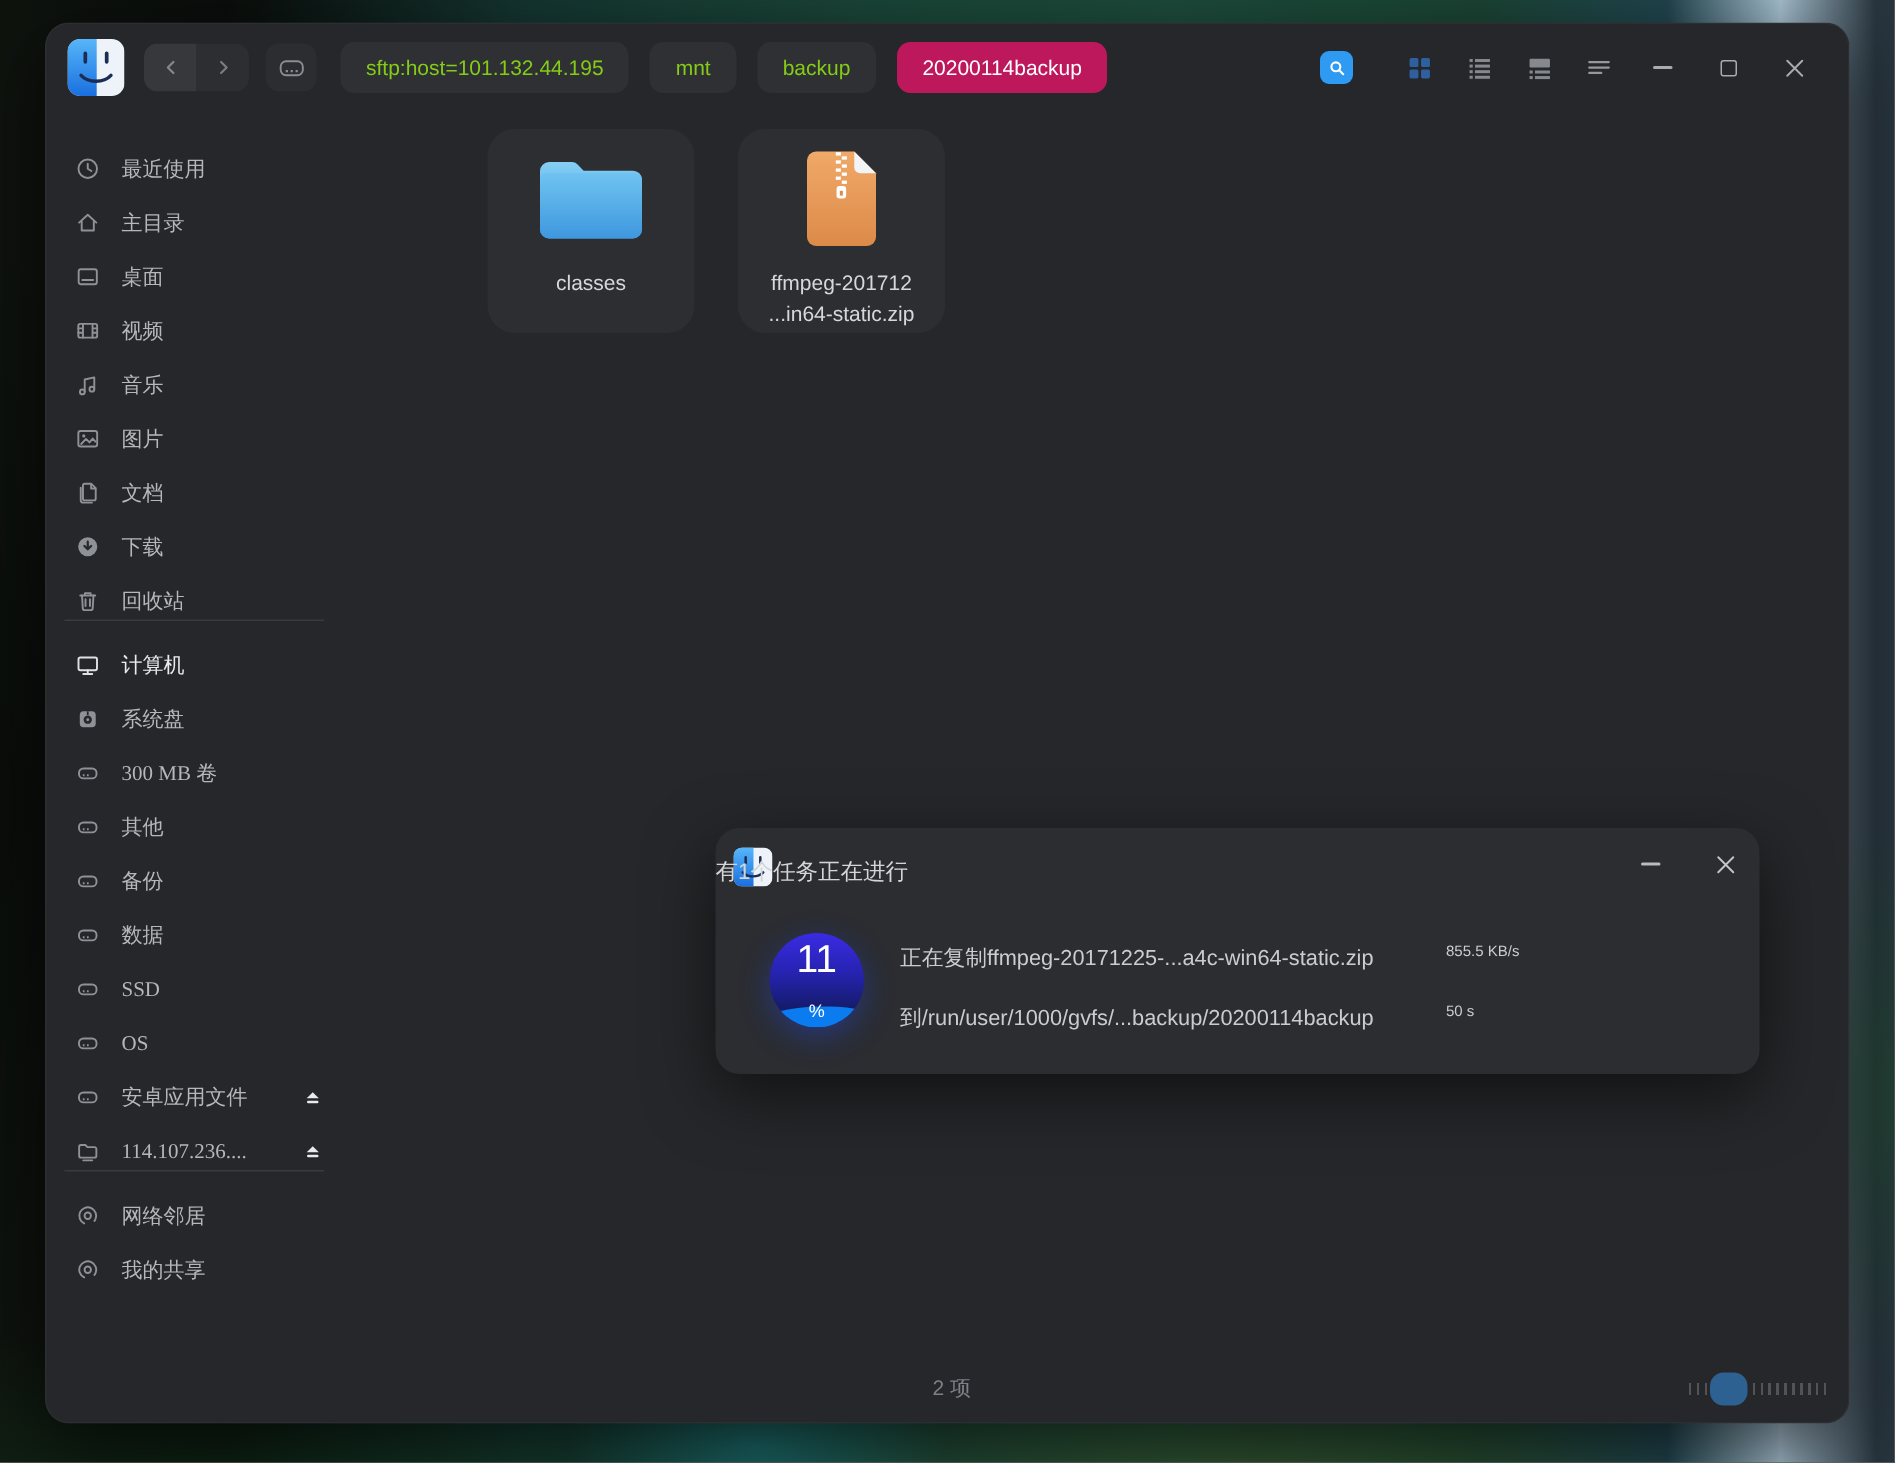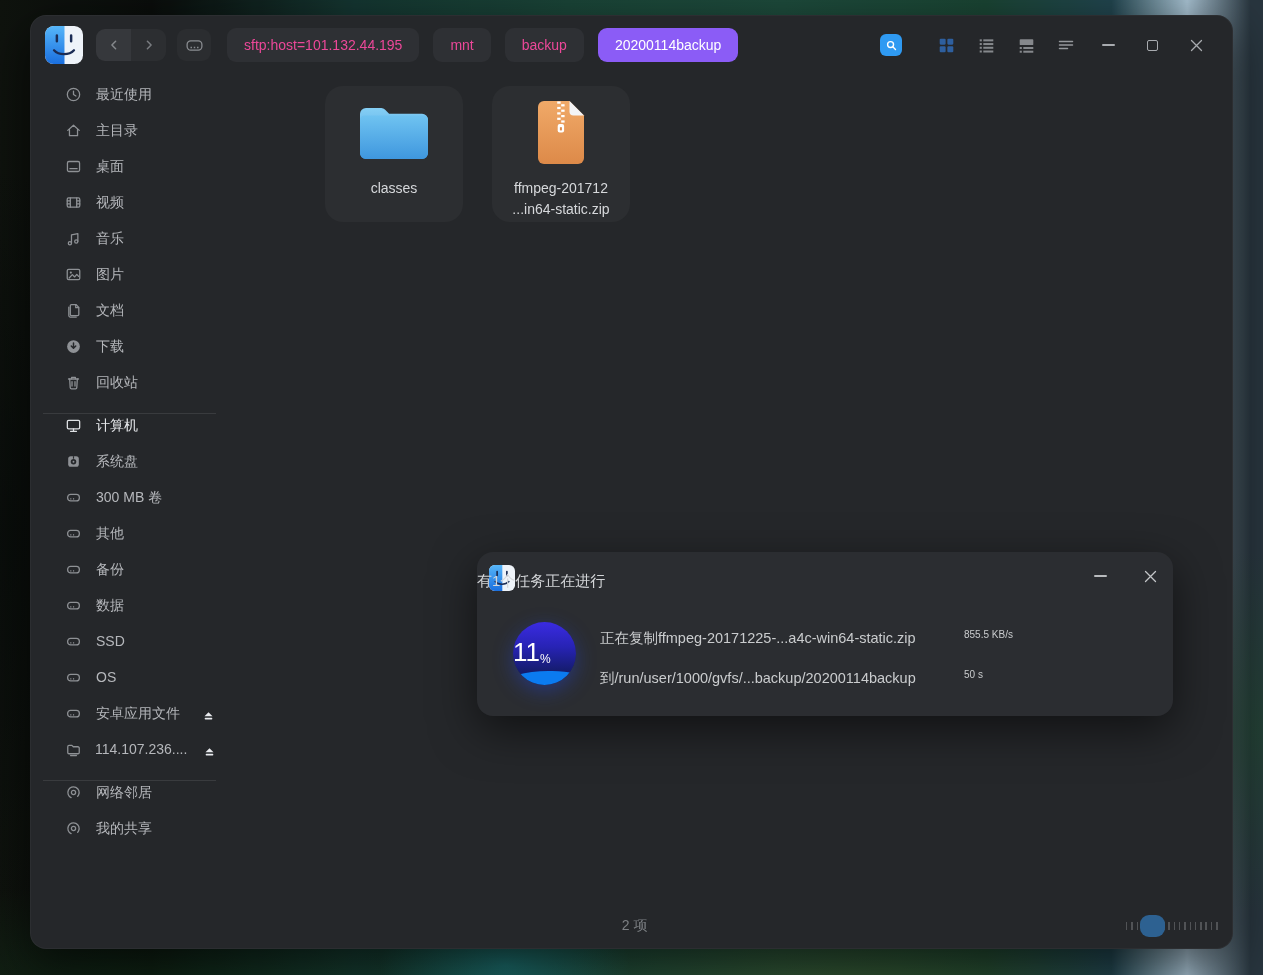--- a/index.html
+++ b/index.html
@@ -39,36 +39,36 @@
   .app-icon { width:38px; height:38px; flex:0 0 auto; }
   .nav-pill { display:flex; margin-left:13px; width:70px; height:32px; border-radius:9px; overflow:hidden; }
   .nav-btn { width:35px; height:32px; display:flex; align-items:center; justify-content:center; cursor:pointer; }
   .nav-btn.back { background:#36383c; }
   .nav-btn.fwd  { background:#2c2e31; }
   .icon-btn { display:flex; align-items:center; justify-content:center; cursor:pointer; }
   .disk-btn { width:34px; height:32px; margin-left:11px; background:#2b2d30; border-radius:9px; }
   .crumbs { display:flex; gap:14px; margin-left:16px; }
   .chip {
     height:34px; border-radius:9px; padding:0 17px; display:flex; align-items:center;
-    background:#2e3034; color:#ec4899; font-size:14px; cursor:pointer; white-space:nowrap;
-  }
-  .chip.active { background:#8b5cf6; color:#ffffff; }
+    background:#2e3034; color:#84cc16; font-size:14px; cursor:pointer; white-space:nowrap;
+  }
+  .chip.active { background:#be185d; color:#ffffff; }
   .tb-right { margin-left:auto; display:flex; align-items:center; }
   .search-btn { width:22px; height:22px; border-radius:6px; background:#2f9af2; margin-right:24px; }
   .view-btn { width:40px; height:36px; }
   .winctl { width:44px; height:36px; }
   .min-bar { width:13px; height:2px; background:#a8abaf; border-radius:1px; }
   .max-box { width:11px; height:11px; border:1.6px solid #a8abaf; border-radius:2px; }
 
   
   .wbody { position:absolute; top:58px; left:0; right:0; bottom:0; display:flex; }
   .sidebar { width:200px; padding-top:12px; flex:0 0 auto; }
   .side-item {
-    height:36px; display:flex; align-items:flex-start; padding-left:34px; gap:13px;
-    color:#b5b7bb; font-size:14px; cursor:pointer; white-space:nowrap;
+    height:36px; display:flex; align-items:flex-end; padding-left:19px; gap:13px;
+    color:#b5b7bb; font-size:14px; cursor:pointer; white-space:nowrap;font-family:Liberation Serif, serif;
   }
   .side-item .s-icon { width:18px; height:18px; color:#8e9195; display:flex; }
   .side-item.bright { color:#e9ebee; }
   .side-item.bright .s-icon { color:#dfe2e5; }
   .eject-btn { margin-left:auto; margin-right:13px; width:20px; height:20px; color:#e8eaed; display:flex; align-items:center; justify-content:center; cursor:pointer; }
   .side-divider { height:1px; background:#393b3e; margin:3px 15px 3px 12px; }
 
   .content { position:relative; flex:1; }
   .file-grid { position:absolute; left:94px; top:12px; display:flex; gap:29px; }
   .tile {
@@ -96,21 +96,21 @@
   .d-title { position:absolute; left:0; right:0; top:20px; color:#d3d5d8; font-size:15px; }
   .d-min { position:absolute; right:62px; top:14px; width:22px; height:20px; display:flex; align-items:center; justify-content:center; cursor:pointer; }
   .d-min-bar { width:13px; height:2px; background:#b9bbbe; border-radius:1px; }
   .d-close { position:absolute; right:12px; top:13px; width:22px; height:22px; display:flex; align-items:center; justify-content:center; cursor:pointer; }
   .ball {
     position:absolute; left:36px; top:70px; width:63px; height:63px; border-radius:50%;
     overflow:hidden; background:linear-gradient(180deg,#3a2be2 0%, #2723b4 40%, #151c6e 78%, #131a68 100%);
     box-shadow:0 6px 20px rgba(35,70,230,.40);
   }
   .water { position:absolute; left:-8px; right:-8px; bottom:0; height:14px; background:#0b7bf0; border-radius:55% 40% 0 0 / 90% 60% 0 0; }
-  .ball-label { position:absolute; inset:0; display:flex; align-items:center; color:#fff; font-size:26px; padding-bottom:2px; }
+  .ball-label { position:absolute; inset:0; display:flex; align-items:center; justify-content:center; color:#fff; font-size:26px; padding-bottom:2px;flex-direction:column; }
   .ball-label .pct { font-size:12px; margin-top:12px; }
   .d-row { position:absolute; left:0; right:0; height:20px; }
   .d-row.r1 { top:77px; } .d-row.r2 { top:101px;margin-top:16px; }
   .d-text { position:absolute; left:123px; color:#caccce; font-size:14.5px; white-space:nowrap; }
   .d-val  { position:absolute; left:487px; color:#caccce; font-size:10px; white-space:nowrap; }
 
   svg { display:block; }
 </style>
 </head>
 <body>

